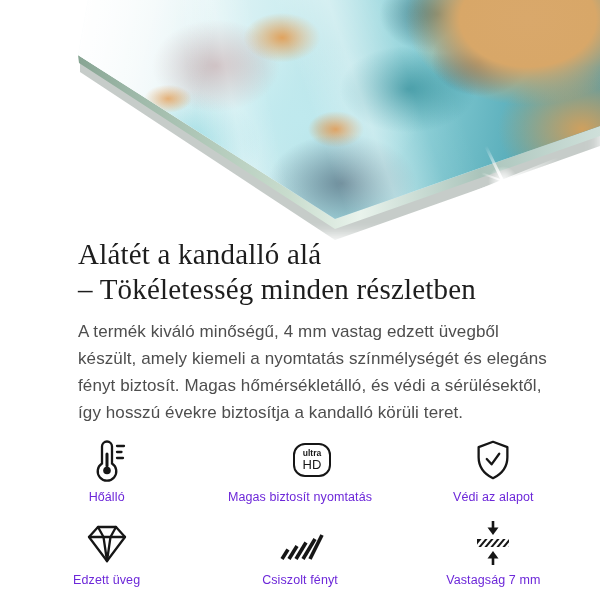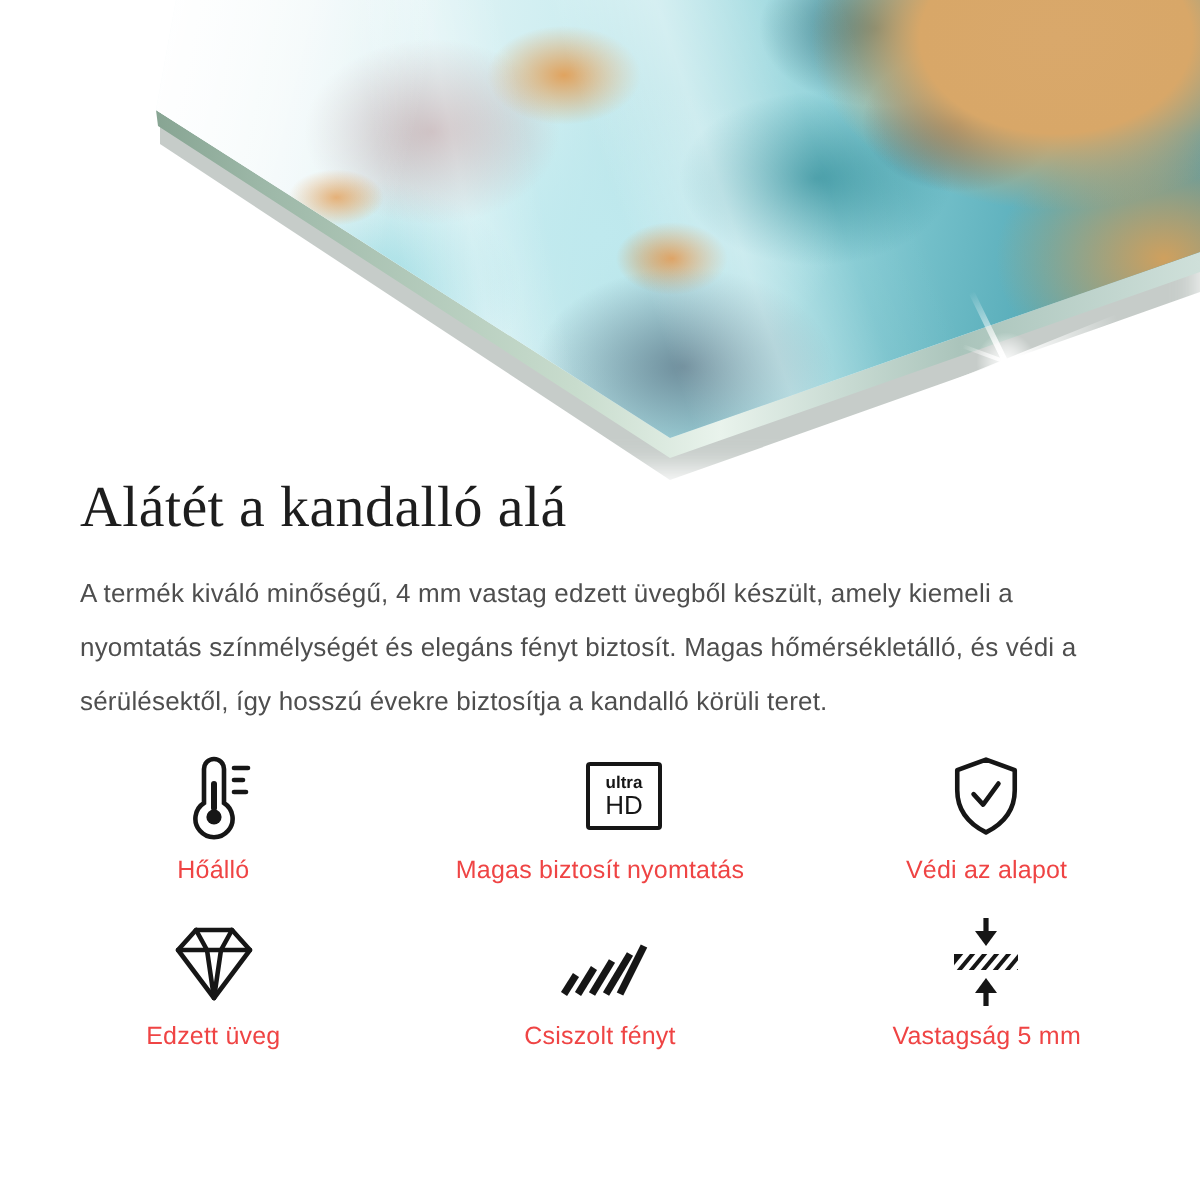--- a/index.html
+++ b/index.html
@@ -51,43 +51,43 @@
   }
   .sparkle{position:absolute;left:503px;top:181px;width:0;height:0;}
   .sparkle .ray{position:absolute;left:0;top:0;transform-origin:center;border-radius:2px;
     background:linear-gradient(to right, rgba(255,255,255,0), #ffffff 46%, #ffffff 54%, rgba(255,255,255,0));}
   .sparkle .r1{width:120px;height:3px;transform:translate(-50%,-50%) rotate(-22deg);}
   .sparkle .r2{width:78px;height:2.5px;transform:translate(-50%,-50%) rotate(64deg);}
   .sparkle .r3{width:46px;height:2px;transform:translate(-50%,-50%) rotate(20deg);}
   .sparkle .core{position:absolute;left:0;top:0;width:30px;height:30px;transform:translate(-50%,-50%);border-radius:50%;
     background:radial-gradient(circle, rgba(255,255,255,0.95) 0%, rgba(255,255,255,0.55) 35%, rgba(255,255,255,0) 70%);}
   
-  .content{padding:0 40px;}
+  .content{padding:0 40px;margin-left:38px;}
   .title{
     margin:2px 0 0 0;
     font-family:"Liberation Serif","DejaVu Serif",serif;
     font-weight:400;color:#1d1d1d;
     font-size:29px;line-height:35px;letter-spacing:0.2px;
   }
   .title .line{display:block;}
   .paragraph{
     margin:11px 0 0 0;max-width:528px;
-    font-size:13px;line-height:27px;color:#4e4e4e;letter-spacing:0.1px;
+    font-size:17px;line-height:27px;color:#4e4e4e;letter-spacing:0.1px;
   }
   
   .features{
     margin-top:11px;padding:0 10px;
     display:grid;grid-template-columns:repeat(3,1fr);row-gap:16px;
   }
   .feature{display:flex;flex-direction:column;align-items:center;}
   .ficon{height:46px;display:flex;align-items:center;justify-content:center;color:#161616;}
-  .flabel{margin-top:7px;font-size:12.5px;color:#ef4444;letter-spacing:0.1px;}
+  .flabel{margin-top:7px;font-size:12.5px;color:#6d28d9;letter-spacing:0.1px;}
   svg{display:block;}
   .hd-box{
-    width:34px;height:30px;border:2.5px solid #161616;border-radius:2px;
+    width:34px;height:30px;border:2.5px solid #161616;border-radius:12px;
     display:flex;flex-direction:column;align-items:center;justify-content:center;line-height:1;margin-left:24px;
   }
   .hd-top{font-size:8.5px;font-weight:700;color:#161616;letter-spacing:0;}
   .hd-bottom{font-size:13px;font-weight:400;color:#161616;margin-top:0.5px;}
 </style>
 </head>
 <body>
 
 <div class="hero">
   <div class="glass-shadow"></div>
@@ -100,20 +100,21 @@
     <span class="ray r1"></span>
     <span class="ray r2"></span>
     <span class="ray r3"></span>
     <span class="core"></span>
   </div>
 </div>
 
 <div class="content">
   <h1 class="title">
     <span class="line">Alátét a kandalló alá</span>
+    <span class="line">– Tökéletesség minden részletben</span>
   </h1>
   <p class="paragraph">A termék kiváló minőségű, 4 mm vastag edzett üvegből készült, amely kiemeli a nyomtatás színmélységét és elegáns fényt biztosít. Magas hőmérsékletálló, és védi a sérülésektől, így hosszú évekre biztosítja a kandalló körüli teret.</p>
 </div>
 
 <div class="features">
 
   <div class="feature">
     <div class="ficon">
       <svg width="48" height="46" viewBox="0 0 48 46" fill="none" stroke="currentColor" stroke-width="2.3" stroke-linecap="round">
         <path d="M19 9.5 a5 5 0 0 1 10 0 v17 a9.3 9.3 0 1 1 -10 0 z"></path>
@@ -188,16 +189,16 @@
           <line x1="24" y1="29" x2="34" y2="17"></line>
           <line x1="30" y1="29" x2="40" y2="17"></line>
           <line x1="36" y1="29" x2="46" y2="17"></line>
         </g>
         <line x1="24" y1="1" x2="24" y2="8" stroke="#161616" stroke-width="2.6"></line>
         <polygon points="18.5,7.5 29.5,7.5 24,15" fill="#161616"></polygon>
         <line x1="24" y1="45" x2="24" y2="38" stroke="#161616" stroke-width="2.6"></line>
         <polygon points="18.5,38.5 29.5,38.5 24,31" fill="#161616"></polygon>
       </svg>
     </div>
-    <div class="flabel">Vastagság 5 mm</div>
+    <div class="flabel">Vastagság 7 mm</div>
   </div>
 
 </div>
 
 </body></html>

